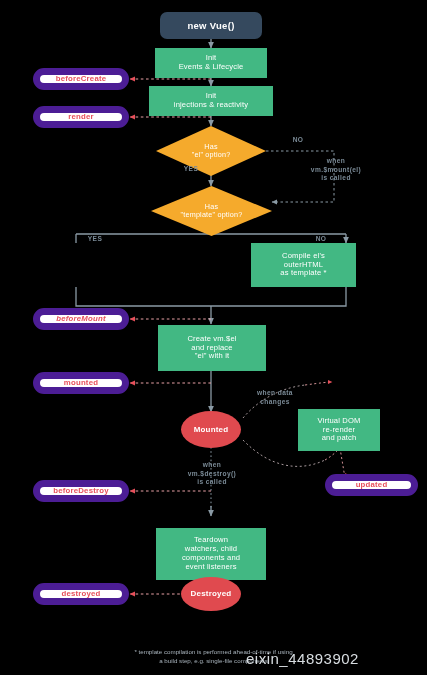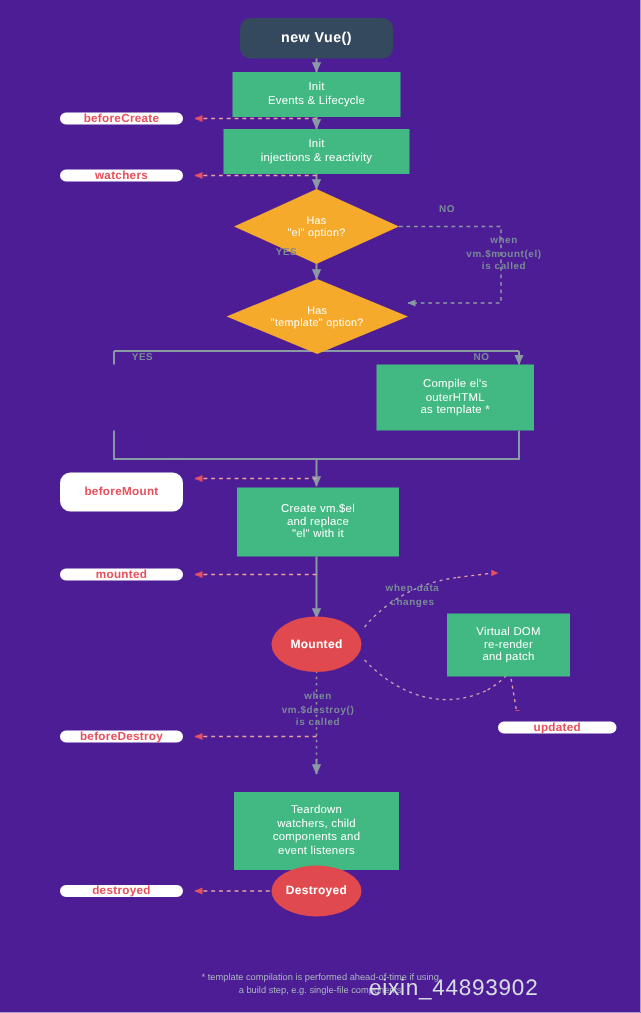--- a/index.html
+++ b/index.html
@@ -7,21 +7,21 @@
     padding: 0;
     background: #ffffff;
   }
   body {
     font-family: "Liberation Sans", sans-serif;
   }
   #diagram-root {
     position: relative;
     width: 427px;
     height: 675px;
-    background: #4c1d95;
+    background: #000000;
     overflow: hidden;
   }
   #edges {
     position: absolute;
     left: 0;
     top: 0;
     width: 427px;
     height: 675px;
   }
   .node {
@@ -207,23 +207,23 @@
 
   <div class="node node-process" style="left:156px; top:528px; width:110px; height:52px;">Teardown
 watchers, child
 components and
 event listeners</div>
 
   <div class="node node-state" style="left:181px; top:577px; width:60px; height:34px;">Destroyed</div>
 
   <div class="node node-hook" style="left:33px; top:68px; width:96px; height:22px;">beforeCreate</div>
 
-  <div class="node node-hook" style="left:33px; top:106px; width:96px; height:22px;">watchers</div>
-
-  <div class="node node-hook" style="left:33px; top:308px; width:96px; height:40px;">beforeMount</div>
+  <div class="node node-hook" style="left:33px; top:106px; width:96px; height:22px;">render</div>
+
+  <div class="node node-hook" style="left:33px; top:308px; width:96px; height:22px;font-style:italic;">beforeMount</div>
 
   <div class="node node-hook" style="left:33px; top:372px; width:96px; height:22px;">mounted</div>
 
 
   <div class="node node-hook" style="left:325px; top:474px; width:93px; height:22px;">updated</div>
 
   <div class="node node-hook" style="left:33px; top:480px; width:96px; height:22px;">beforeDestroy</div>
 
   <div class="node node-hook" style="left:33px; top:583px; width:96px; height:22px;">destroyed</div>
 

